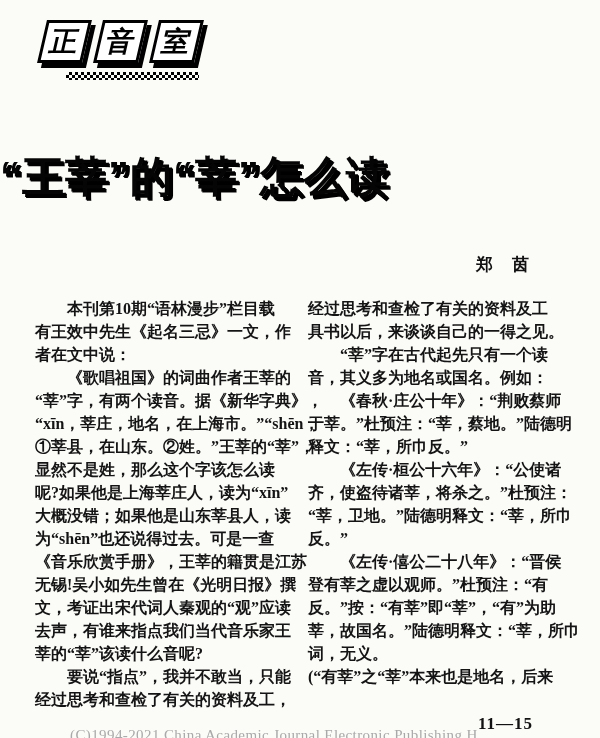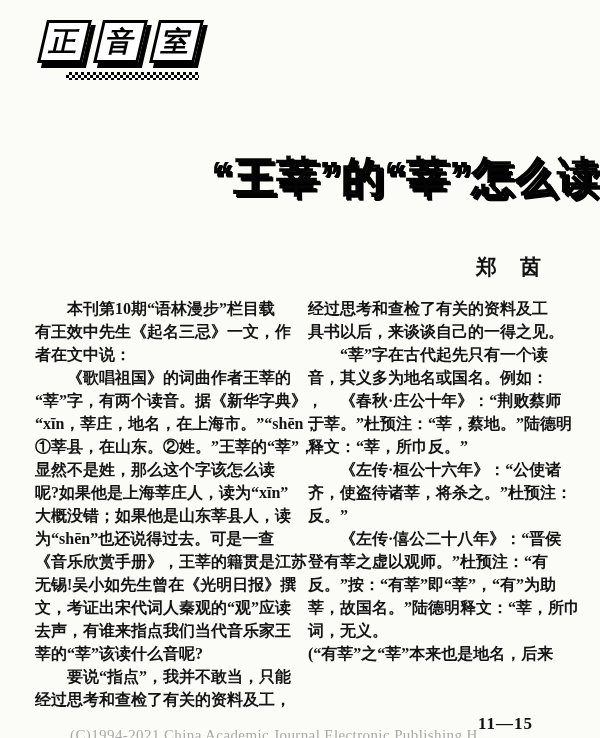--- a/index.html
+++ b/index.html
@@ -20,29 +20,29 @@
   }
   .checker{
     margin-top:9px;margin-left:24px;width:133px;height:8px;
     background-image:
       linear-gradient(45deg,#000 25%,transparent 25%,transparent 75%,#000 75%),
       linear-gradient(45deg,#000 25%,transparent 25%,transparent 75%,#000 75%);
     background-size:6px 6px;background-position:0 0,3px 3px;
   }
   
   .article-title{
-    position:absolute;top:149px;left:0;width:100%;text-align:right;
+    position:absolute;top:149px;left:0;width:100%;text-align:left;
     font-family:"Liberation Sans","DejaVu Sans",sans-serif;
     font-weight:900;font-size:42px;letter-spacing:1px;color:#050505;
     text-shadow:3px 3px 0 #000,4px 4px 0 #000;
     white-space:nowrap;
   }
   .byline{
     position:absolute;top:253px;left:476px;
-    font-size:21px;font-weight:bold;letter-spacing:1px;white-space:nowrap;
+    font-size:17px;font-weight:bold;letter-spacing:1px;white-space:nowrap;
   }
   
   .columns{position:absolute;top:297px;left:35px;display:flex;gap:15px;}
   .col{width:258px;}
   .line{
     height:23px;line-height:23px;font-size:16px;
     white-space:nowrap;font-weight:600;color:#141414;
   }
   
   .page-number{
@@ -100,20 +100,21 @@
   <div class="col">
       <div class="line">经过思考和查检了有关的资料及工</div>
       <div class="line">具书以后，来谈谈自己的一得之见。</div>
       <div class="line">　　“莘”字在古代起先只有一个读</div>
       <div class="line">音，其义多为地名或国名。例如：</div>
       <div class="line">　　《春秋·庄公十年》：“荆败蔡师</div>
       <div class="line">于莘。”杜预注：“莘，蔡地。”陆德明</div>
       <div class="line">释文：“莘，所巾反。”</div>
       <div class="line">　　《左传·桓公十六年》：“公使诸</div>
       <div class="line">齐，使盗待诸莘，将杀之。”杜预注：</div>
+      <div class="line">“莘，卫地。”陆德明释文：“莘，所巾</div>
       <div class="line">反。”</div>
       <div class="line">　　《左传·僖公二十八年》：“晋侯</div>
       <div class="line">登有莘之虚以观师。”杜预注：“有</div>
       <div class="line">反。”按：“有莘”即“莘”，“有”为助</div>
       <div class="line">莘，故国名。”陆德明释文：“莘，所巾</div>
       <div class="line">词，无义。</div>
       <div class="line">(“有莘”之“莘”本来也是地名，后来</div>
     </div>
 </div>
 

